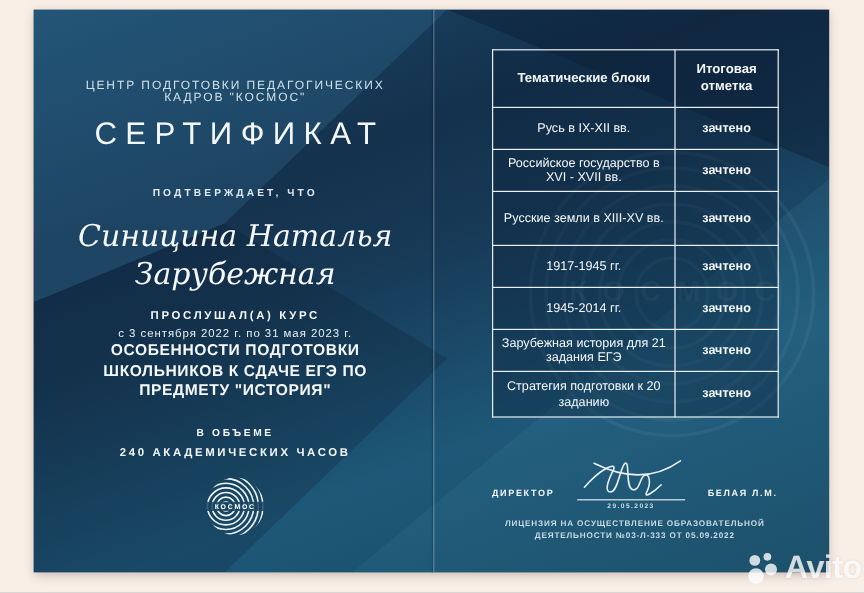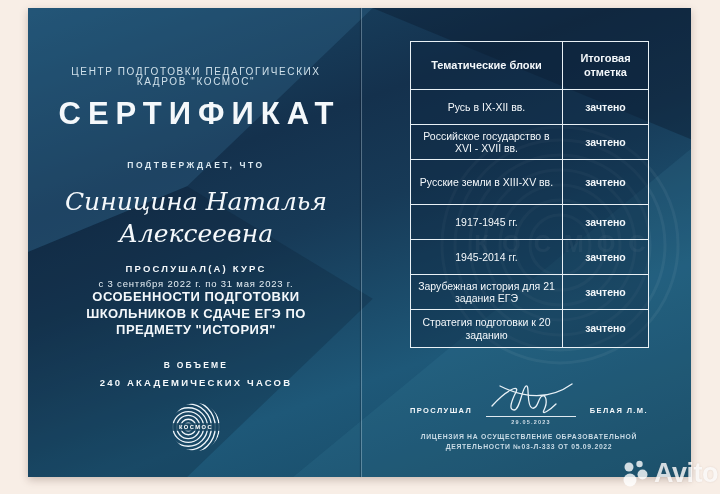--- a/index.html
+++ b/index.html
@@ -24,21 +24,21 @@
   .facet-b{clip-path:polygon(24% 38%,52% 62%,24% 100%,0% 100%,0% 52%);background:rgba(8,22,42,.22);}
   .facet-c{clip-path:polygon(52% 0%,100% 0%,100% 28%);background:rgba(8,20,38,.34);}
   .facet-d{clip-path:polygon(40% 100%,100% 30%,100% 100%);background:rgba(70,140,170,.15);}
   .fold-line{position:absolute;left:333px;top:0;bottom:0;width:1px;
     background:rgba(220,235,245,.32);box-shadow:-1px 0 1px rgba(0,0,10,.25);}
 
   
   .left-panel{position:absolute;left:18px;top:0;width:300px;height:100%;text-align:center;}
   .issuer{margin-top:59px;font-size:10px;font-weight:normal;letter-spacing:1.6px;
     line-height:10px;color:#cfe0ea;}
-  .cert-title{margin-top:9px;font-size:31px;font-weight:bold;letter-spacing:7px;text-indent:7px;}
+  .cert-title{margin-top:9px;font-size:26px;font-weight:normal;letter-spacing:7px;text-indent:7px;}
   .confirms{margin-top:28px;font-size:8.5px;font-weight:bold;letter-spacing:2.6px;color:#dce9f1;}
   .recipient{margin-top:16px;font-family:"DejaVu Serif", serif;font-style:italic;
     font-size:25px;line-height:32px;font-weight:500;}
   .course-intro{margin-top:13px;font-size:9.5px;font-weight:bold;letter-spacing:2.2px;}
   .course-dates{margin-top:4px;font-size:9.5px;letter-spacing:.8px;color:#e6eff5;}
   .course-title{margin-top:0;font-size:13px;font-weight:bold;line-height:16.5px;letter-spacing:.5px;}
   .volume-label{margin-top:21px;font-size:8.5px;font-weight:bold;letter-spacing:2.2px;}
   .volume-value{margin-top:7px;font-size:9.5px;font-weight:bold;letter-spacing:2.2px;}
   .org-logo{margin:13px auto 0;width:52px;height:52px;display:block;}
 
@@ -102,21 +102,21 @@
 
   <div class="left-panel">
     <div class="issuer">
       <div>ЦЕНТР ПОДГОТОВКИ ПЕДАГОГИЧЕСКИХ</div>
       <div>КАДРОВ "КОСМОС"</div>
     </div>
     <div class="cert-title">СЕРТИФИКАТ</div>
     <div class="confirms">ПОДТВЕРЖДАЕТ, ЧТО</div>
     <div class="recipient">
       <div>Синицина Наталья</div>
-      <div>Алексеевна</div>
+      <div>Зарубежная</div>
     </div>
     <div class="course-intro">ПРОСЛУШАЛ(А) КУРС</div>
     <div class="course-dates">с 3 сентября 2022 г. по 31 мая 2023 г.</div>
     <div class="course-title">
       <div>ОСОБЕННОСТИ ПОДГОТОВКИ</div>
       <div>ШКОЛЬНИКОВ К СДАЧЕ ЕГЭ ПО</div>
       <div>ПРЕДМЕТУ "ИСТОРИЯ"</div>
     </div>
     <div class="volume-label">В ОБЪЕМЕ</div>
     <div class="volume-value">240 АКАДЕМИЧЕСКИХ ЧАСОВ</div>
@@ -179,21 +179,21 @@
           <td class="mark">зачтено</td>
         </tr>
         <tr>
           <td class="topic">Стратегия подготовки к 20 заданию</td>
           <td class="mark">зачтено</td>
         </tr>
       </tbody>
   </table>
 
   <div class="sign-row">
-    <div class="sig-label">ПРОСЛУШАЛ</div>
+    <div class="sig-label">ДИРЕКТОР</div>
     <div class="sig-center">
       <svg class="sig-svg" width="90" height="38" viewBox="0 0 90 38">
         <g fill="none" stroke="#e8f1f7" stroke-width="1.3" stroke-linecap="round">
           <path d="M6 26 C 20 10, 34 4, 30 12 C 26 20, 22 30, 28 30 C 34 30, 36 8, 40 6 C 44 4, 40 26, 46 28 C 52 30, 52 18, 56 16"></path>
           <path d="M14 6 C 30 14, 58 24, 86 4"></path>
           <path d="M56 16 C 60 14, 62 22, 58 30 C 55 36, 64 30, 70 24"></path>
         </g>
       </svg>
       <div class="sig-line"></div>
       <div class="sig-date">29.05.2023</div>

